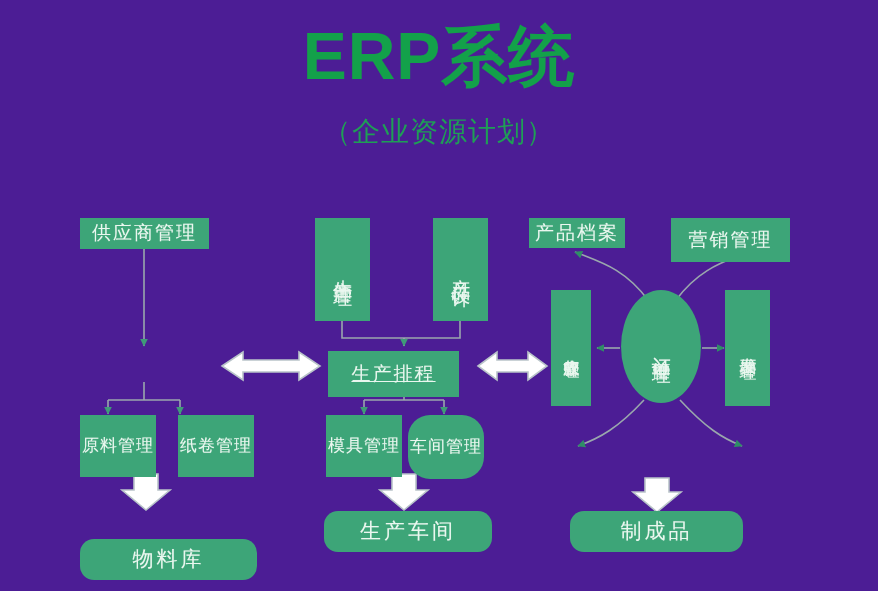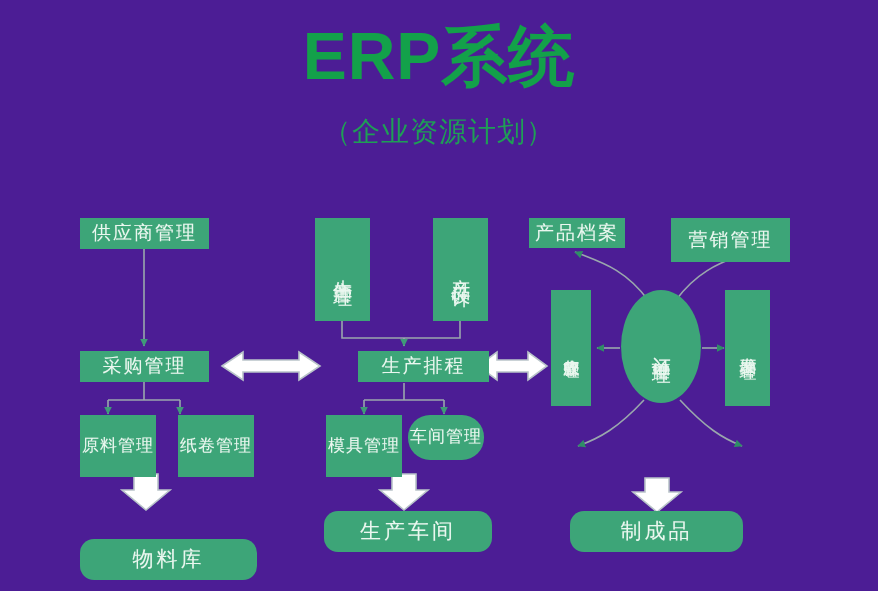--- a/index.html
+++ b/index.html
@@ -148,37 +148,36 @@
     </g>
 
     <g fill="#ffffff" stroke="#b9c4c9" stroke-width="1.6">
       <path d="M222,366 L243,352 L243,360 L299,360 L299,352 L320,366 L299,380 L299,372 L243,372 L243,380 z"></path>
       <path d="M478,366 L497,352 L497,360 L528,360 L528,352 L547,366 L528,380 L528,372 L497,372 L497,380 z"></path>
     </g>
   </svg>
 
   <div class="node h" style="left:80px; top:218px; width:129px; height:31px;">供应商管理</div>
 
-  <div class="node h" style="left:80px; top:351px; width:129px; height:31px;">采购管理</div>
 
   <div class="node small" style="left:80px; top:415px; width:76px; height:62px;">原料管理</div>
 
   <div class="node small" style="left:178px; top:415px; width:76px; height:62px;">纸卷管理</div>
 
   <div class="node rounded" style="left:80px; top:511px; width:177px; height:41px;margin-top:28px;">物料库</div>
 
   <div class="node v" style="left:315px; top:218px; width:55px; height:103px;">生产管理</div>
 
   <div class="node v" style="left:433px; top:218px; width:55px; height:103px;">产品设计</div>
 
-  <div class="node h" style="left:358px; top:351px; width:131px; height:31px;">生产排程</div>
+  <div class="node h" style="left:328px; top:351px; width:131px; height:46px;text-decoration:underline;">生产排程</div>
 
   <div class="node small" style="left:326px; top:415px; width:76px; height:62px;">模具管理</div>
 
-  <div class="node small" style="left:408px; top:415px; width:76px; height:45px;border-radius:22px;">车间管理</div>
+  <div class="node small" style="left:408px; top:415px; width:76px; height:64px;border-radius:22px;">车间管理</div>
 
   <div class="node rounded" style="left:324px; top:511px; width:168px; height:41px;">生产车间</div>
 
   <div class="node h" style="left:529px; top:218px; width:96px; height:30px;">产品档案</div>
 
   <div class="node h" style="left:671px; top:218px; width:119px; height:44px;">营销管理</div>
 
   <div class="node v" style="left:551px; top:290px; width:40px; height:116px; font-size:16px; letter-spacing:1px;">应收款管理</div>
 
   <div class="node ellipse" style="left:621px; top:290px; width:80px; height:113px;">订单管理</div>

